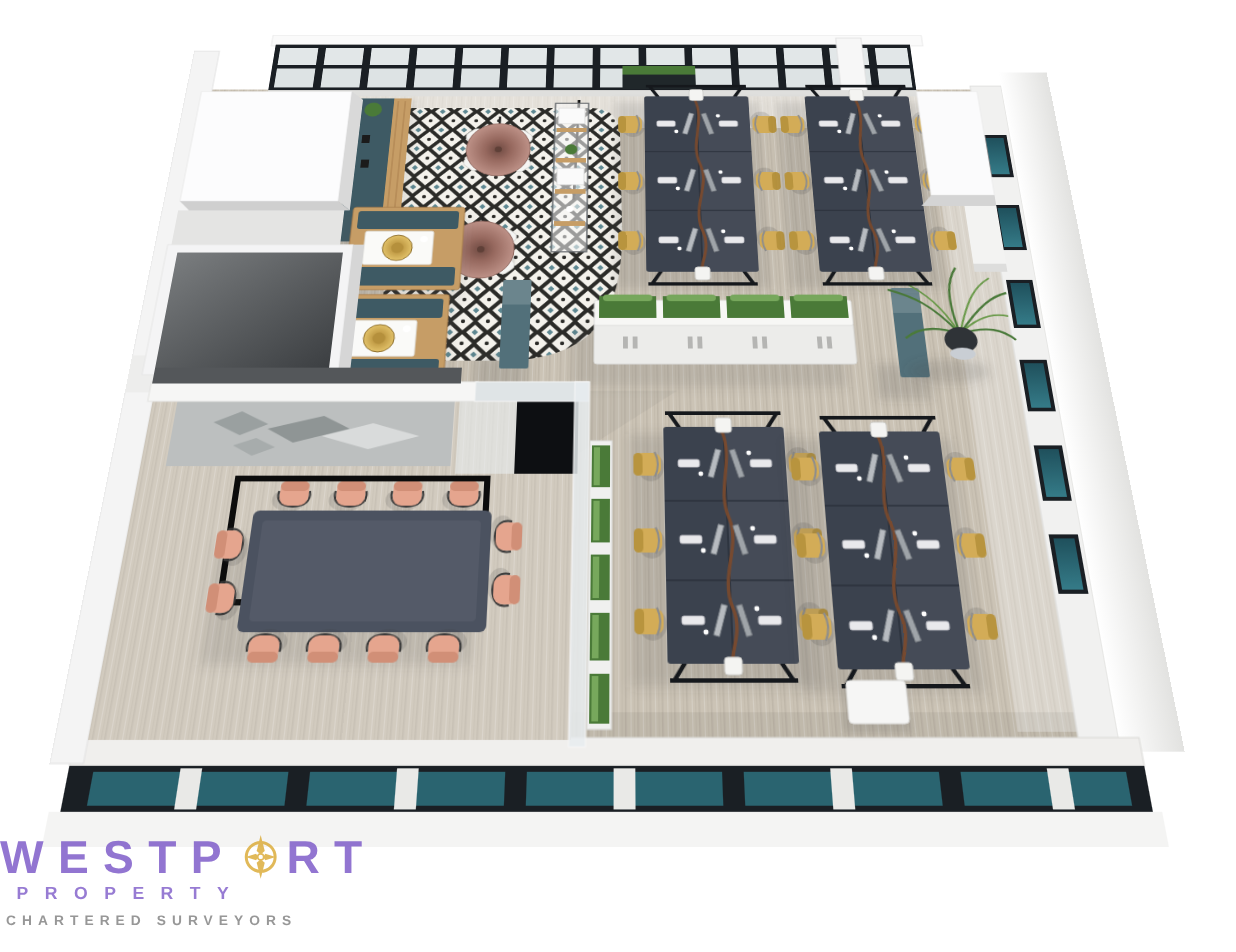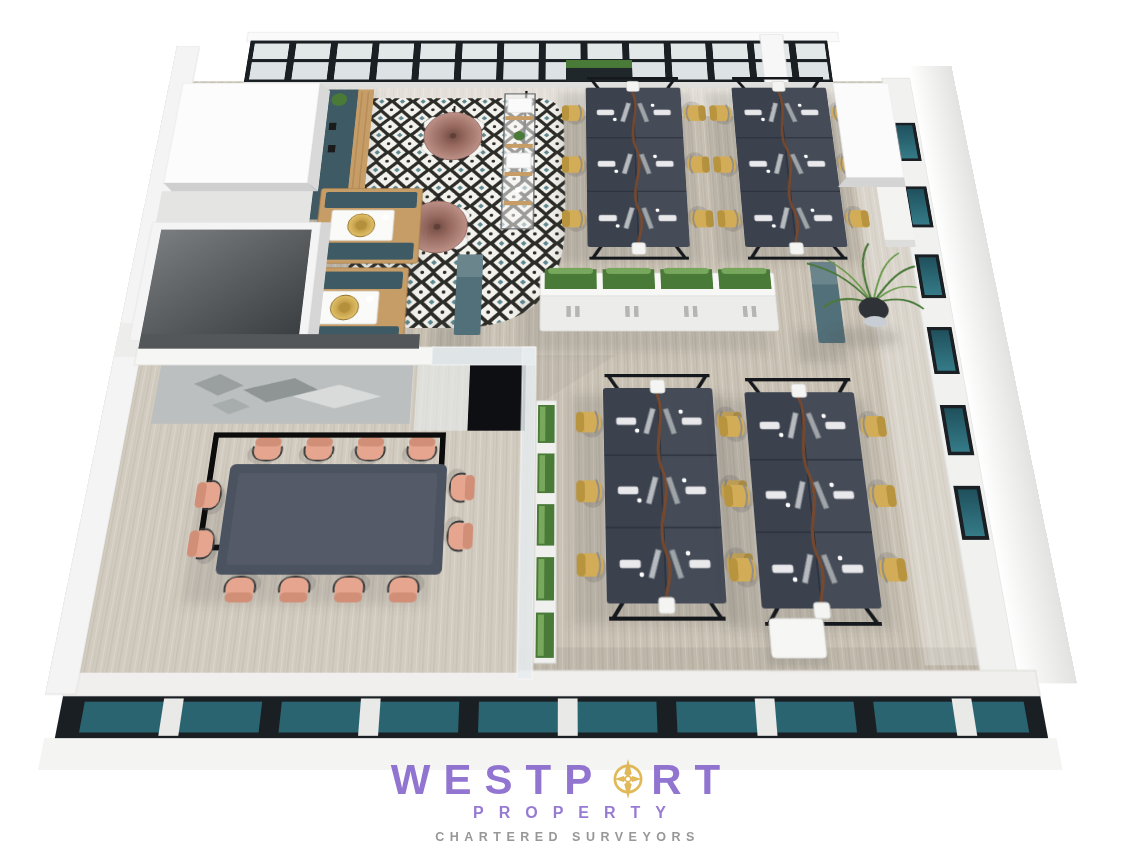--- a/index.html
+++ b/index.html
@@ -3,21 +3,21 @@
 <meta charset="utf-8">
 <style>
   html,body{margin:0;padding:0;background:#ffffff;}
   .stage{position:relative;width:1124px;height:865px;background:#fff;overflow:hidden;
          font-family:"Liberation Sans",sans-serif;}
   .scene{position:absolute;left:0;top:0;width:1124px;height:865px;
          perspective:1200px;perspective-origin:562px 339px;}
   .plan{position:absolute;left:62px;top:-111px;width:1000px;height:900px;
         transform:scale(0.89) rotateX(26deg);transform-origin:50% 50%;}
   .plan svg{display:block;}
-  .wm{position:absolute;left:0;width:100%;text-align:center;pointer-events:none;white-space:nowrap;}
+  .wm{position:absolute;left:0;width:100%;pointer-events:none;white-space:nowrap;}
   .wm-title{top:756px;font-size:42px;font-weight:bold;letter-spacing:13px;
             color:var(--brand-purple,#7a57c7);opacity:.82;}
   .wm-title .part{vertical-align:baseline;}
   .wm-compass{display:inline-block;width:42px;height:42px;vertical-align:-6px;margin:0 2px;opacity:.95;}
   .wm-sub{top:804px;font-size:16px;font-weight:bold;letter-spacing:15px;padding-left:15px;
           color:var(--brand-purple,#7a57c7);opacity:.78;}
   .wm-tag{top:830px;font-size:12.5px;font-weight:bold;letter-spacing:5.5px;padding-left:5.5px;
           color:var(--tagline-gray,#8f8f8f);opacity:.92;}
 </style>
 </head>

